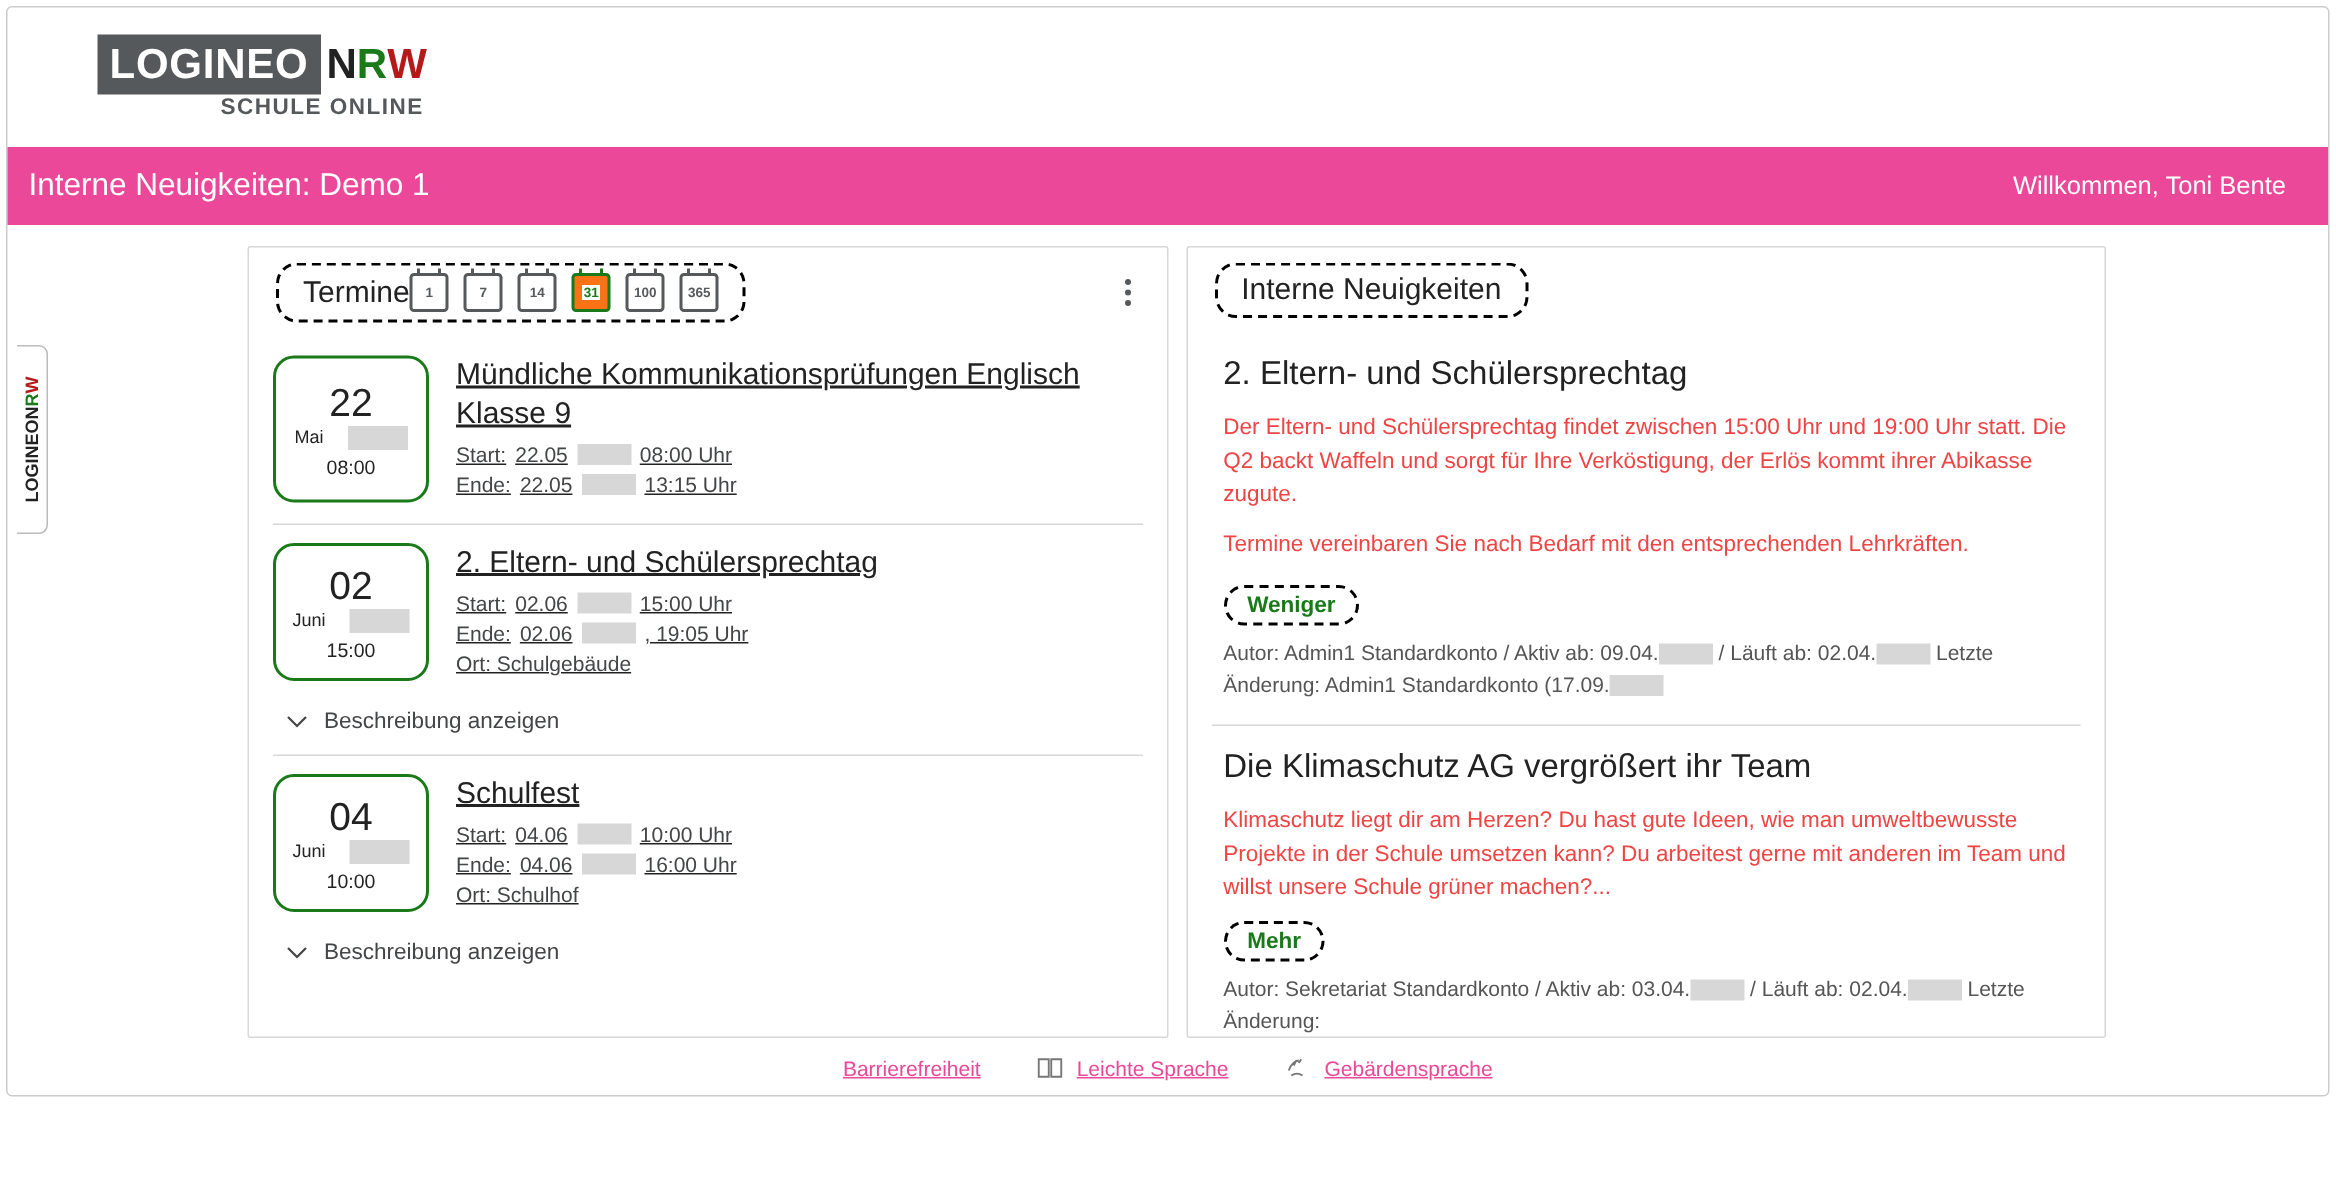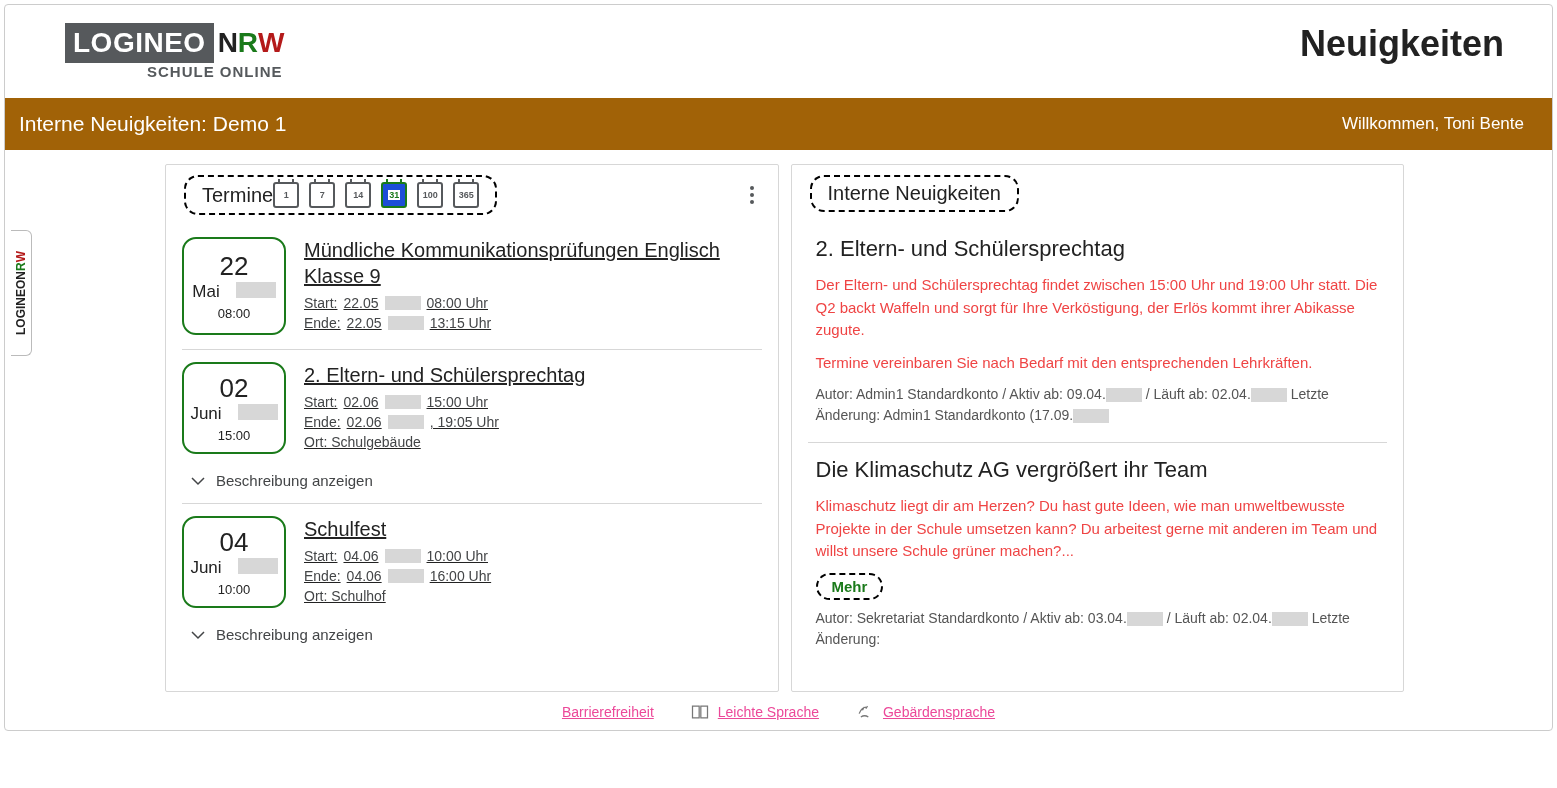--- a/index.html
+++ b/index.html
@@ -36,21 +36,21 @@
   .logo-w { color: #b41a1a; }
   .logo-sub {
     text-align: right; color: #55595c; font-size: 15px; letter-spacing: 1px;
     font-weight: 700; margin-top: 0; padding-right: 2px;
   }
   .page-title {
     font-size: 36px; font-weight: 700; color: #222;
   }
   
   .graybar {
-    background: #a16207; color: #fff;
+    background: #ec4899; color: #fff;
     display: flex; justify-content: space-between; align-items: center;
     padding: 14px 28px 14px 14px;
     font-size: 21px;
   }
   .graybar .welcome { font-size: 17px; }
   
   .main {
     display: flex; gap: 12px; padding: 14px 148px 0 160px;
     position: relative;
   }
@@ -97,21 +97,21 @@
     border: 2px solid #56595c; border-radius: 3px;
     position: relative;
     display: inline-flex; align-items: center; justify-content: center;
     font-size: 9px; color: #56595c; font-weight: 700;
     background: #fff;
   }
   .cal-icon::before {
     content: ""; position: absolute; top: -5px; left: 3px; right: 3px;
     height: 5px; border-left: 2px solid #56595c; border-right: 2px solid #56595c;
   }
-  .cal-icon.active { border-color: #1a7a1a; color: #1a7a1a; background: #1d4ed8; }
+  .cal-icon.active { border-color: #1a7a1a; color: #1a7a1a; background: #f97316; }
   .cal-icon.active span { background:#fff; color:#1a7a1a; }
   .cal-icon.active::before { border-color:#1a7a1a; }
   .cal-icon span { display:inline-block; padding:0 1px; }
   .kebab {
     width: 16px; height: 24px; display: inline-flex; flex-direction: column;
     justify-content: center; align-items: center; gap: 3px;
     cursor: pointer;
   }
   .kebab div { width: 4px; height: 4px; border-radius: 50%; background: #56595c; }
   .panel-body {
@@ -130,21 +130,21 @@
     flex-direction: column;
   }
   .event-top { display:flex; gap:18px; }
   .date-badge {
     border: 2px solid #1a7a1a; border-radius: 14px;
     width: 104px; min-height: 92px;
     display: flex; flex-direction: column; align-items: center; justify-content: center;
     padding: 6px 4px;
   }
   .date-badge .day { font-size: 26px; font-weight: 400; }
-  .date-badge .month-line { display:flex; gap:16px; font-size:17px;text-align:right; }
+  .date-badge .month-line { display:flex; gap:16px; font-size:12px;text-align:right; }
   .date-badge .redact { background:#d7d7d7; color:#d7d7d7; display:inline-block; width:40px; height:16px; }
   .date-badge .time { font-size: 13px; margin-top: 4px; }
   .event-info { flex:1;text-decoration:underline; }
   .event-title { font-size: 20px; margin-bottom: 6px; line-height: 1.3; }
   .event-line { font-size: 14px; color:#434547; margin-bottom: 4px; display:flex; gap:6px; align-items:center; }
   .redact-sm { display:inline-block; background:#d7d7d7; width:36px; height:14px; vertical-align:middle; }
   .desc-toggle {
     display: flex; align-items: center; gap: 10px;
     color: #434547; font-size: 15px;
     padding-left: 8px;
@@ -179,21 +179,20 @@
       <div class="logo-top">
         <span class="logo-dark">LOGINEO</span>
         <span class="logo-nrw">
           <span class="logo-n">N</span>
             <span class="logo-r">R</span>
             <span class="logo-w">W</span>
         </span>
       </div>
       <div class="logo-sub">SCHULE ONLINE</div>
     </div>
-    <div class="page-title">Neuigkeiten</div>
   </div>
 
   <div class="graybar">
     <div>Interne Neuigkeiten: Demo 1</div>
     <div class="welcome">Willkommen, Toni Bente</div>
   </div>
 
   <div class="main">
     <div class="side-tab">
       <span>LOGINEO</span><span class="n">N</span><span class="r">R</span><span class="w">W</span>
@@ -338,20 +337,25 @@
         <span class="dashed-pill">
           <span>Interne Neuigkeiten</span>
         </span>
       </div>
       <div class="panel-body">
 
         <div class="news-item">
           <div class="news-title">2. Eltern- und Schülersprechtag</div>
           <div class="news-body">Der Eltern- und Schülersprechtag findet zwischen 15:00 Uhr und 19:00 Uhr statt. Die Q2 backt Waffeln und sorgt für Ihre Verköstigung, der Erlös kommt ihrer Abikasse zugute.</div>
           <div class="news-body">Termine vereinbaren Sie nach Bedarf mit den entsprechenden Lehrkräften.</div>
+          <div style="margin:16px 0 6px;">
+            <span class="dashed-mini">
+              <span class="more-link">Weniger</span>
+            </span>
+          </div>
           <div class="news-meta">
             <span>Autor: Admin1 Standardkonto / Aktiv ab: 09.04.</span><span class="redact-sm"></span><span> / Läuft ab: 02.04.</span><span class="redact-sm"></span><span> Letzte Änderung: Admin1 Standardkonto (17.09.</span><span class="redact-sm"></span>
           </div>
         </div>
 
         <div class="news-item" style="border-bottom:none;">
           <div class="news-title">Die Klimaschutz AG vergrößert ihr Team</div>
           <div class="news-body">Klimaschutz liegt dir am Herzen? Du hast gute Ideen, wie man umweltbewusste Projekte in der Schule umsetzen kann? Du arbeitest gerne mit anderen im Team und willst unsere Schule grüner machen?...</div>
           <div style="margin:8px 0 4px;">
             <span class="dashed-mini">

